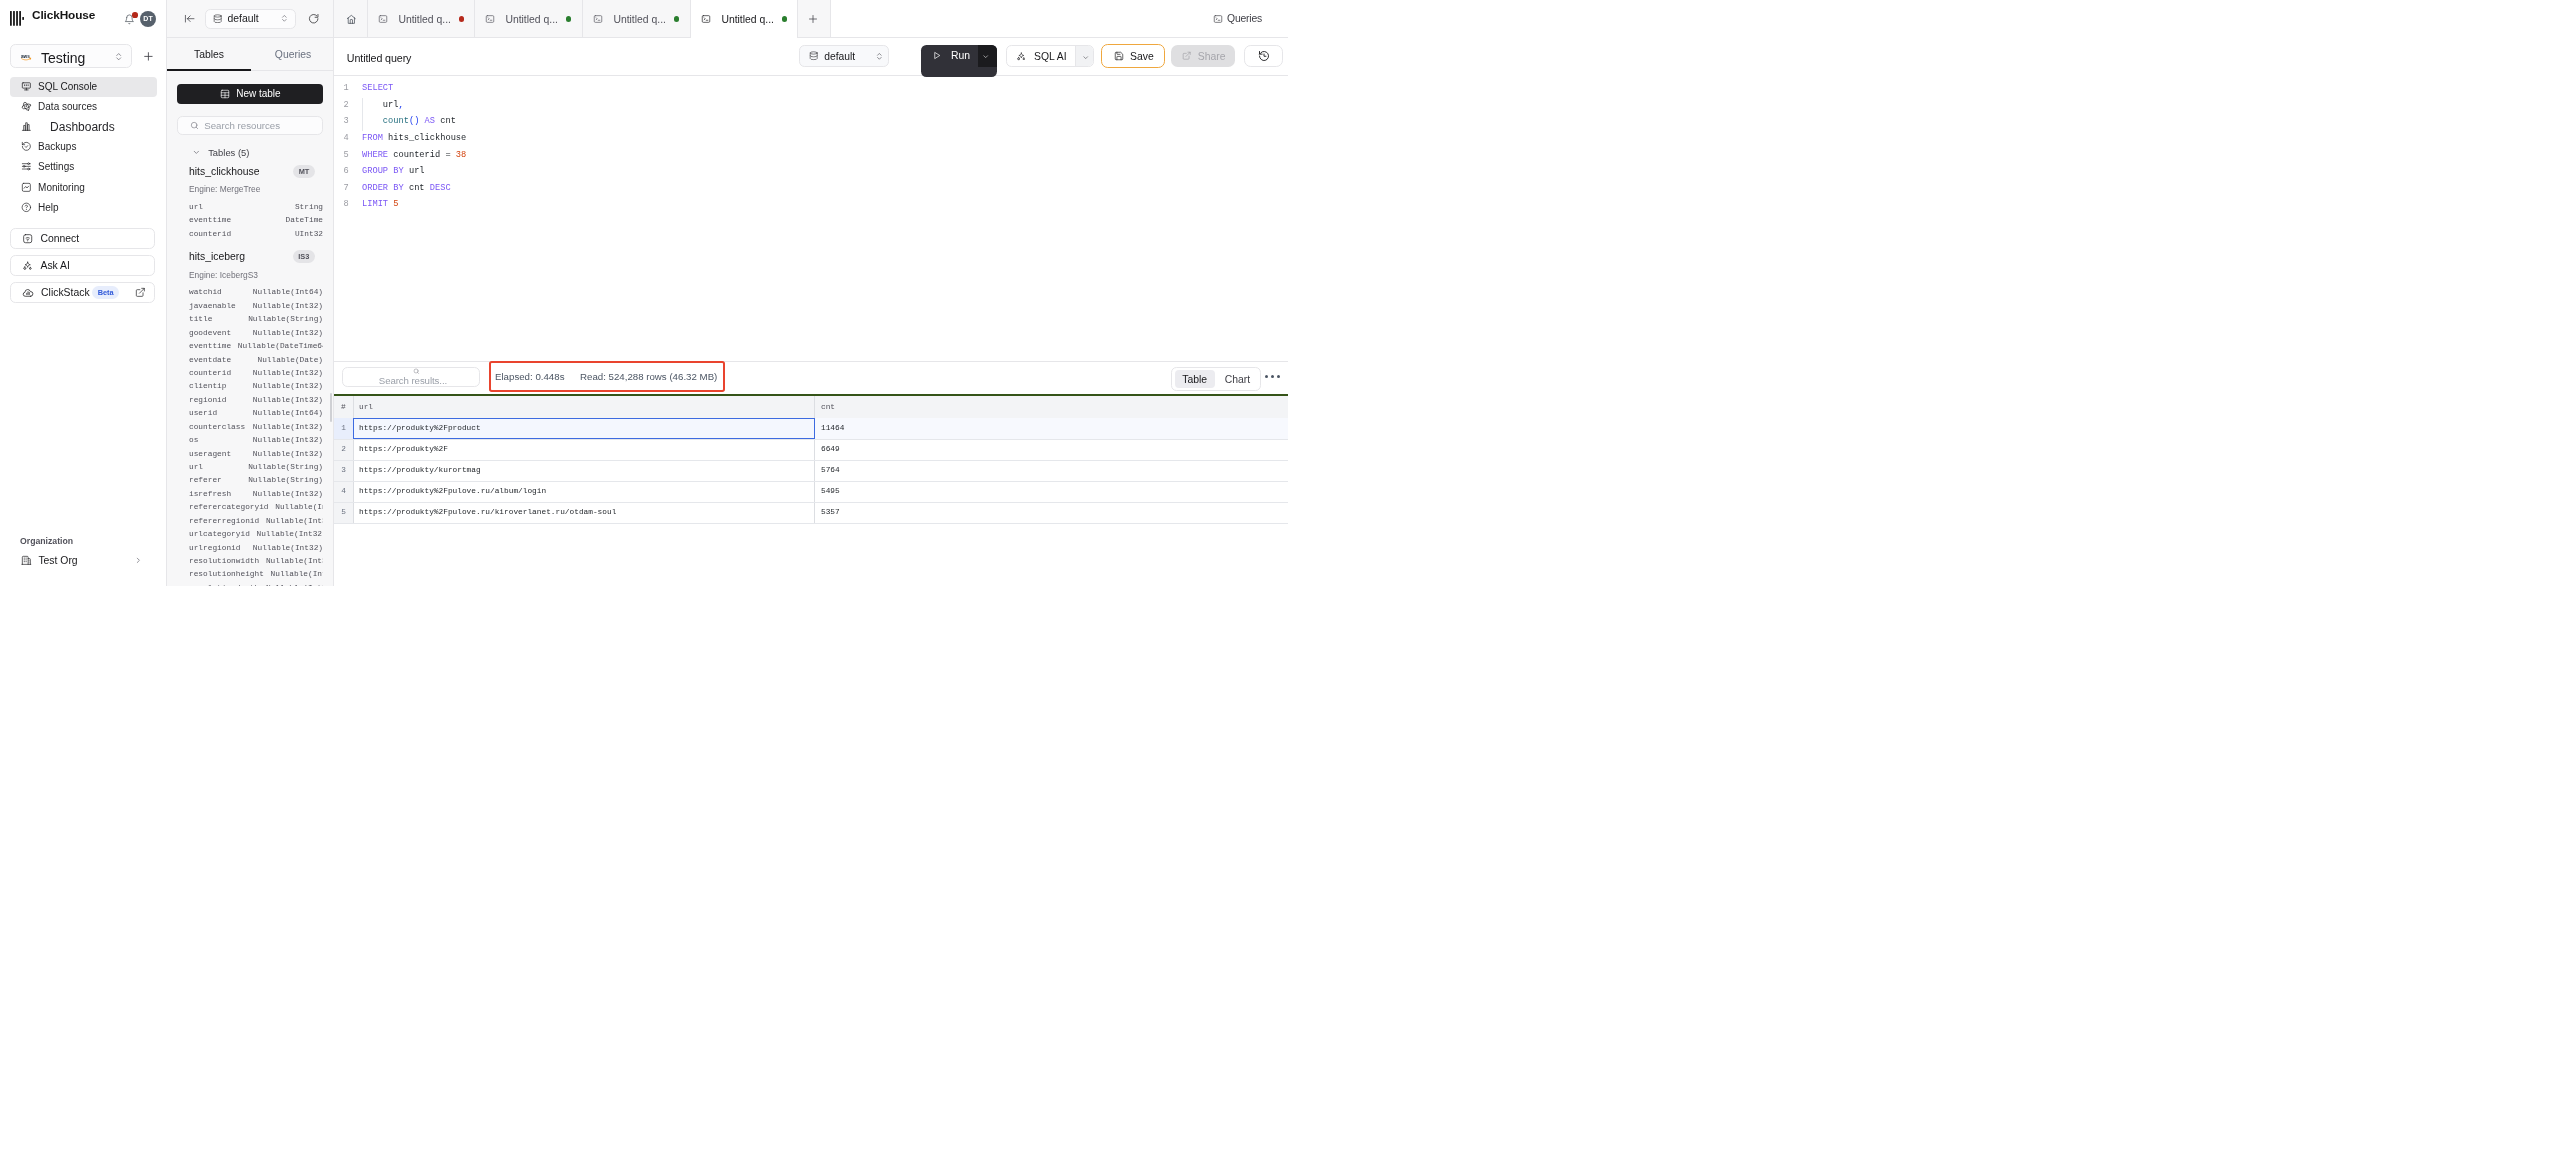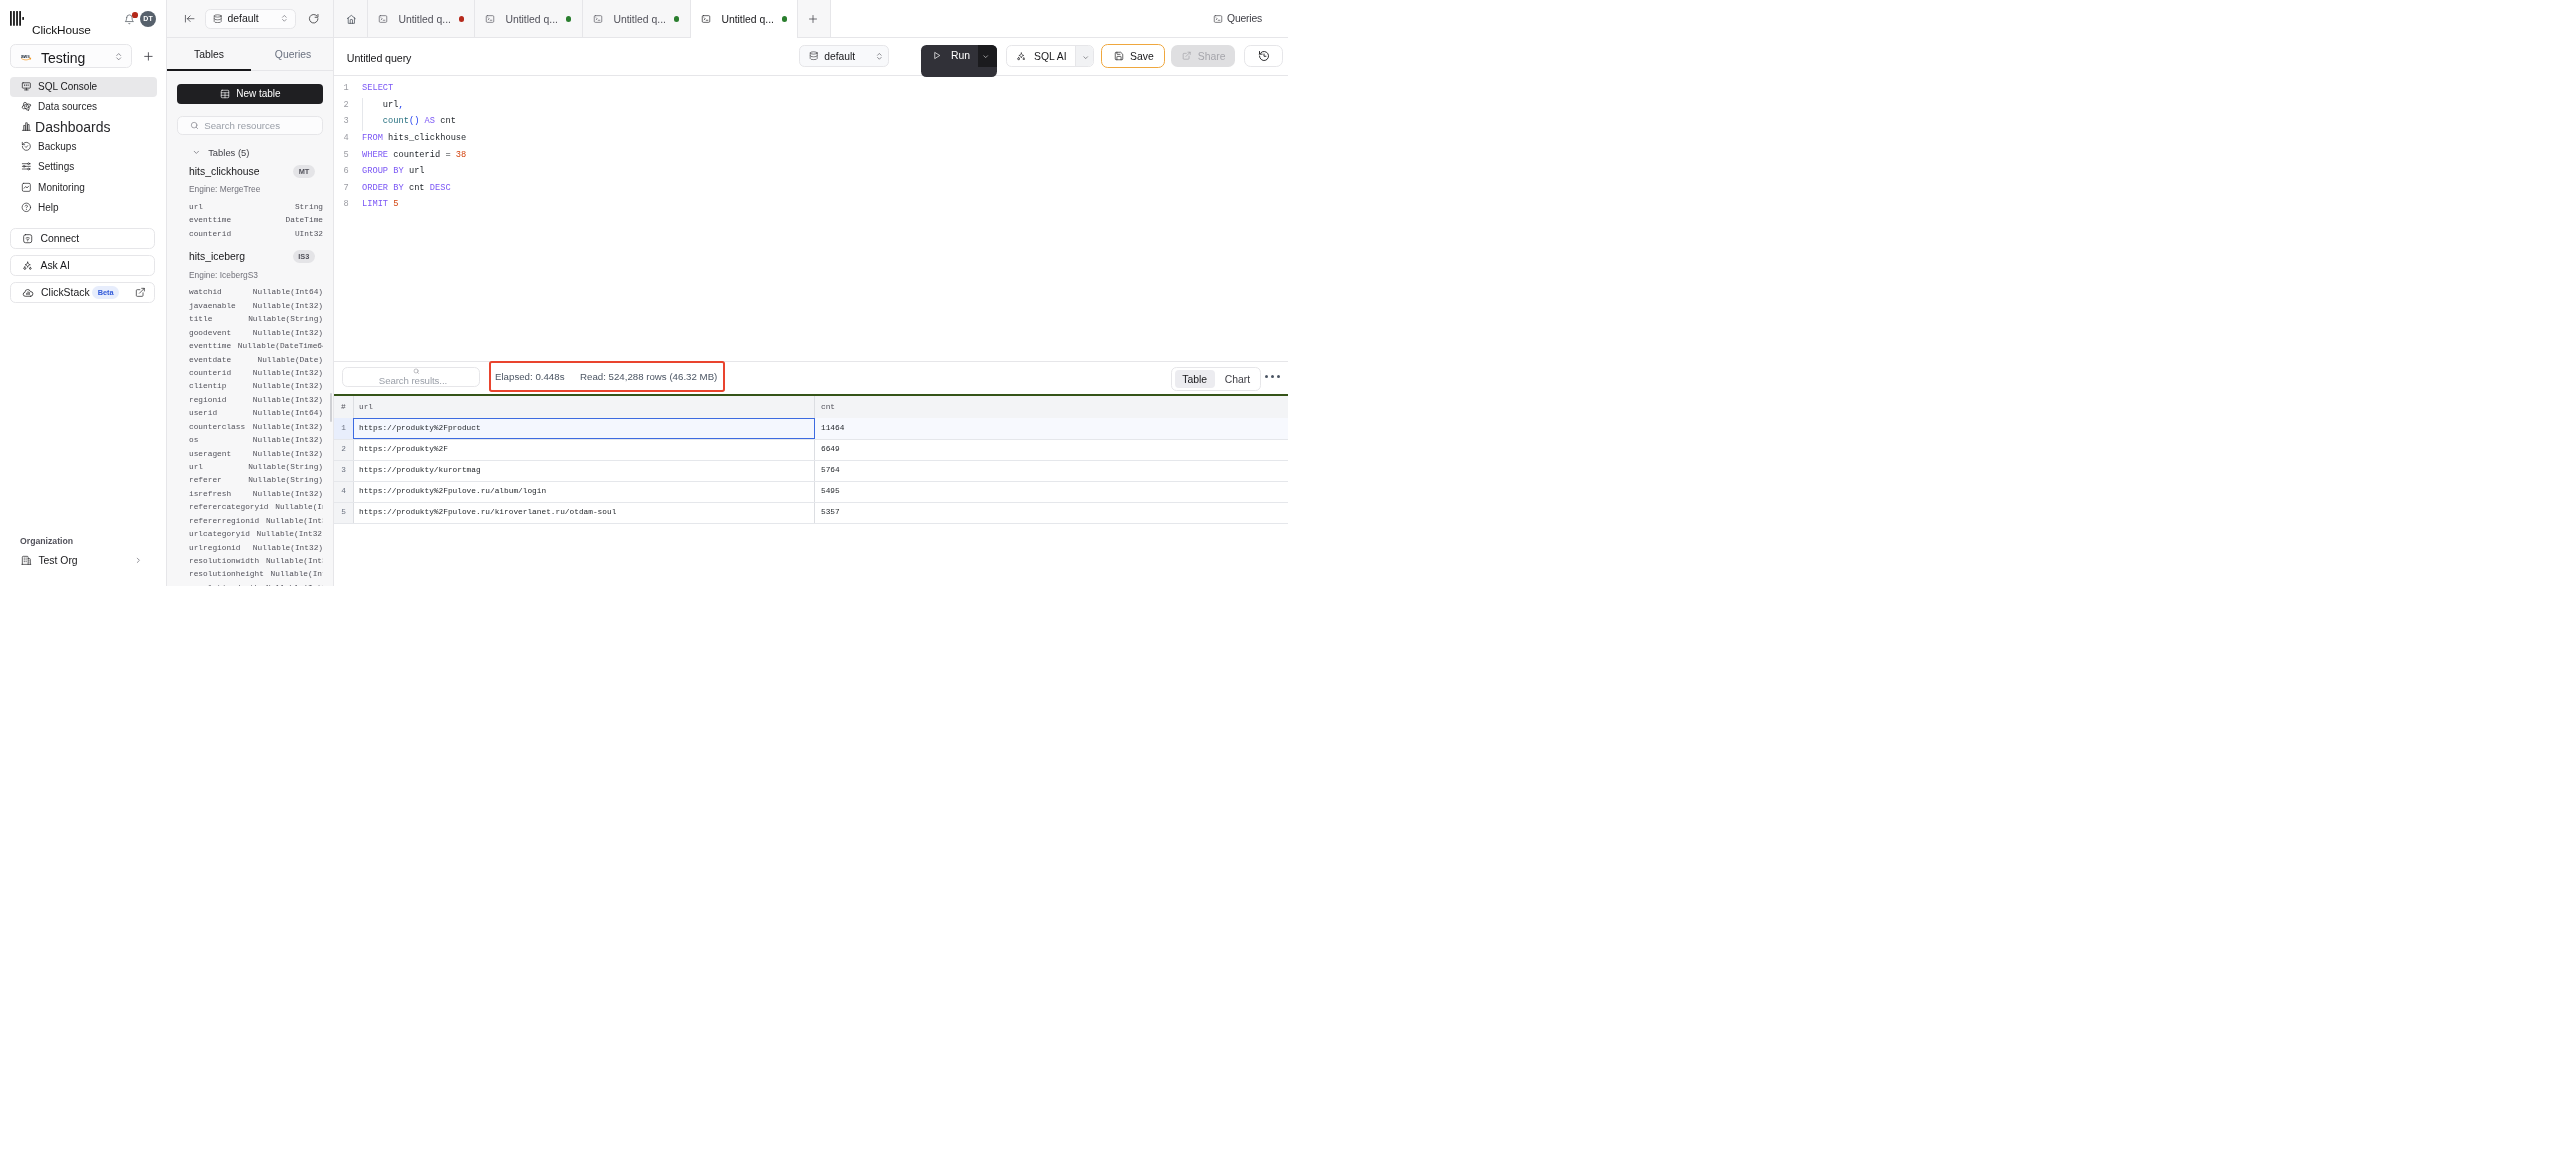--- a/index.html
+++ b/index.html
@@ -22,21 +22,21 @@
 
 <div id="sidebar">
 
   <svg class="abs" style="left:10px;top:11.4px;" width="14" height="14.8" viewBox="0 0 21 22">
     <rect x="0" y="0" width="2.7" height="22" fill="#1c1c1c"></rect>
     <rect x="4.6" y="0" width="2.7" height="22" fill="#1c1c1c"></rect>
     <rect x="9.2" y="0" width="2.7" height="22" fill="#1c1c1c"></rect>
     <rect x="13.8" y="0" width="2.7" height="22" fill="#1c1c1c"></rect>
     <rect x="18.4" y="9" width="2.6" height="4.2" fill="#1c1c1c"></rect>
   </svg>
-  <div class="abs" style="left:32px;top:23px;font-size:11.8px;font-weight:400;color:#151515;letter-spacing:-0.1px;">ClickHouse</div>
+  <div class="abs" style="left:32px;top:8px;font-size:11.8px;font-weight:700;color:#151515;letter-spacing:-0.1px;">ClickHouse</div>
   <svg class="abs ic" style="left:124px;top:14px;color:#3f4650;stroke-width:1.5;" width="10.7" height="10.7" viewBox="0 0 24 24">
     <path d="M6 8a6 6 0 0 1 12 0c0 7 3 9 3 9H3s3-2 3-9"></path>
       <path d="M10.3 21a1.94 1.94 0 0 0 3.4 0"></path>
   </svg>
   <div class="abs" style="left:132px;top:12px;width:5.7px;height:5.7px;border-radius:50%;background:#b32819;"></div>
   <div class="abs row" style="left:140px;top:10.7px;width:16px;height:16px;border-radius:50%;background:#57616c;color:#fff;font-size:7px;font-weight:700;justify-content:center;">DT</div>
 
   <div class="abs btn" style="left:10px;top:44px;width:122px;height:23.5px;border:0.7px solid #e6e6e9;background:#fcfcfd;">
     <svg class="abs" style="left:10px;top:8px;" width="12" height="8" viewBox="0 0 28 17">
       <text x="0" y="10" font-family="Liberation Sans" font-size="11" font-weight="bold" fill="#232f3e">aws</text>
@@ -66,21 +66,21 @@
         <ellipse cx="12" cy="12" rx="10" ry="4.5" transform="rotate(62 12 12)"></ellipse>
         <path d="M12 10.2v2.4m-1.2-1.2h2.4" stroke-width="1.3"></path>
       </svg>
     <div style="margin-left:6px;font-size:10px;">Data sources</div>
   </div>
   <div class="abs row" style="left:10px;top:117px;width:147px;height:19.5px;color:#27272a;">
     <svg class="ic" style="margin-left:11.4px;stroke-width:1.6;" width="10.7" height="10.7" viewBox="0 0 24 24">
         <path d="M3 21h18"></path>
         <path d="M6 21V10h3.5v11M10.5 21V4H14v17M14.8 21V8h3.4v13"></path>
       </svg>
-    <div style="margin-left:3px;font-size:14px;">Dashboards</div>
+    <div style="margin-left:18px;font-size:12px;">Dashboards</div>
   </div>
   <div class="abs row" style="left:10px;top:137px;width:147px;height:19.5px;color:#27272a;">
     <svg class="ic" style="margin-left:11.4px;stroke-width:1.6;" width="10.7" height="10.7" viewBox="0 0 24 24">
         <path d="M3 12a9 9 0 1 0 2.6-6.3L3 8.3"></path>
         <path d="M3 3v5.3h5.3"></path>
         <path d="m9.5 12.5 2 2 3.5-4"></path>
       </svg>
     <div style="margin-left:6px;font-size:10px;">Backups</div>
   </div>
   <div class="abs row" style="left:10px;top:157px;width:147px;height:19.5px;color:#27272a;">

